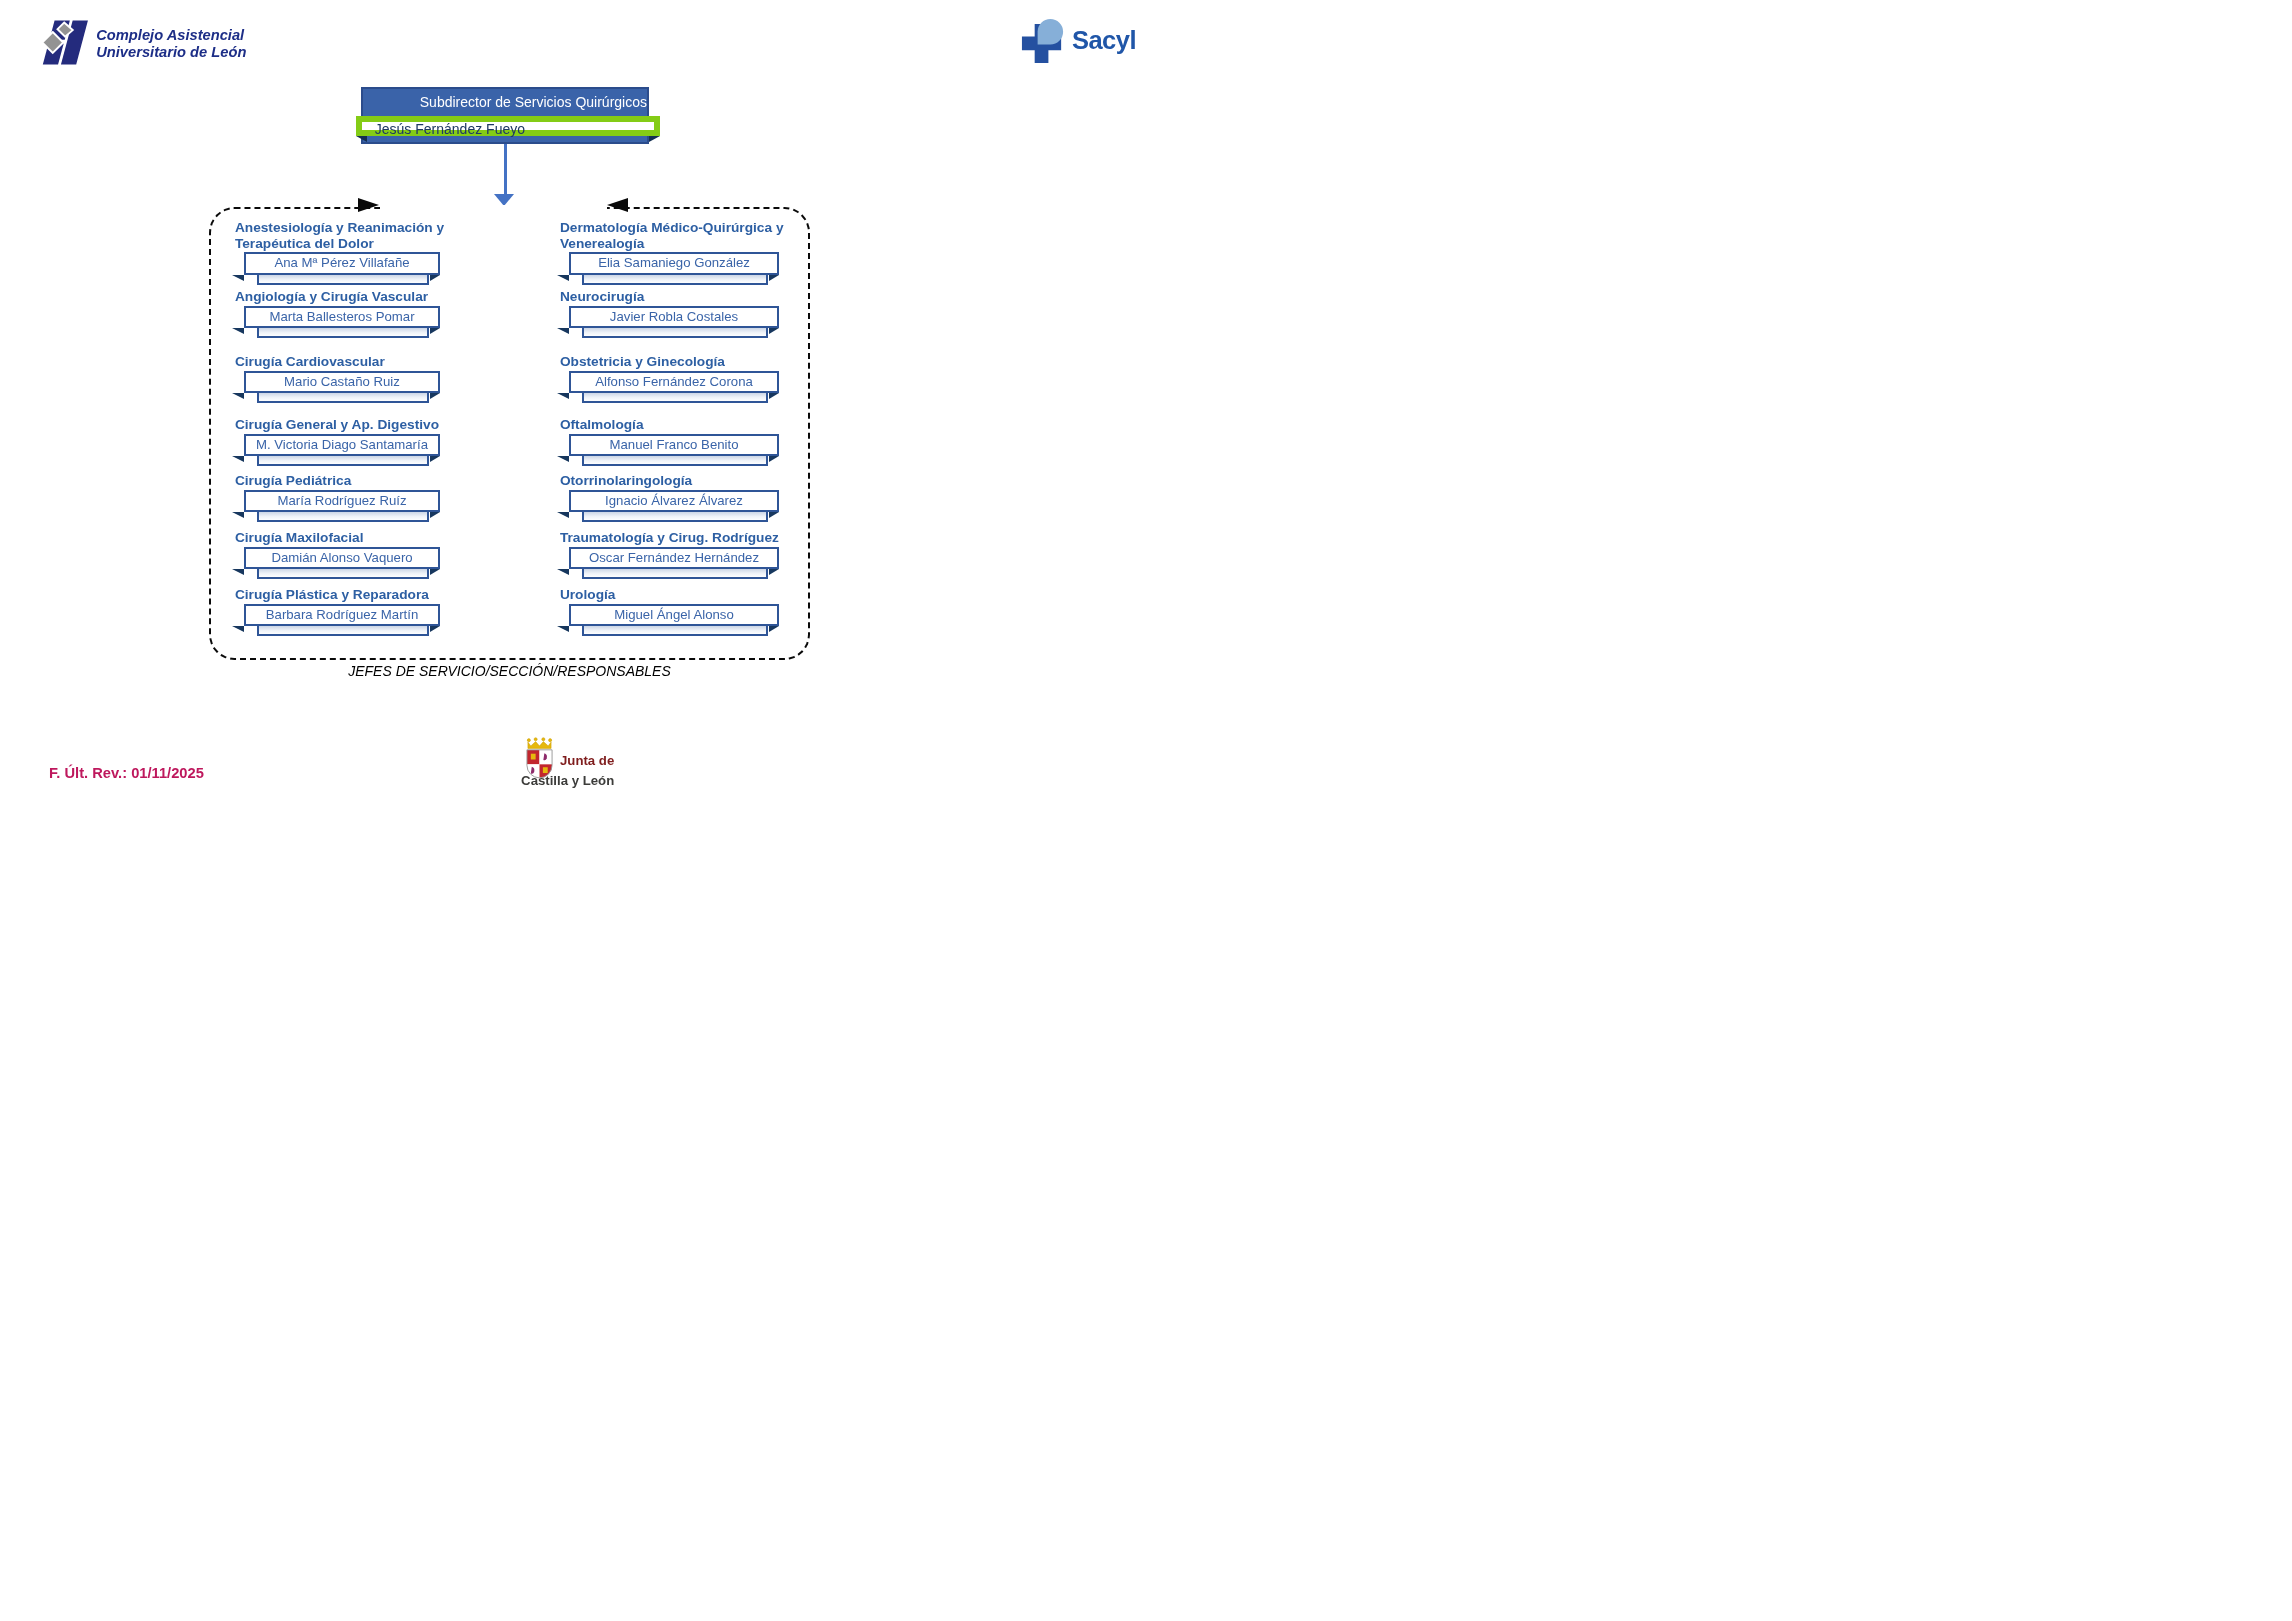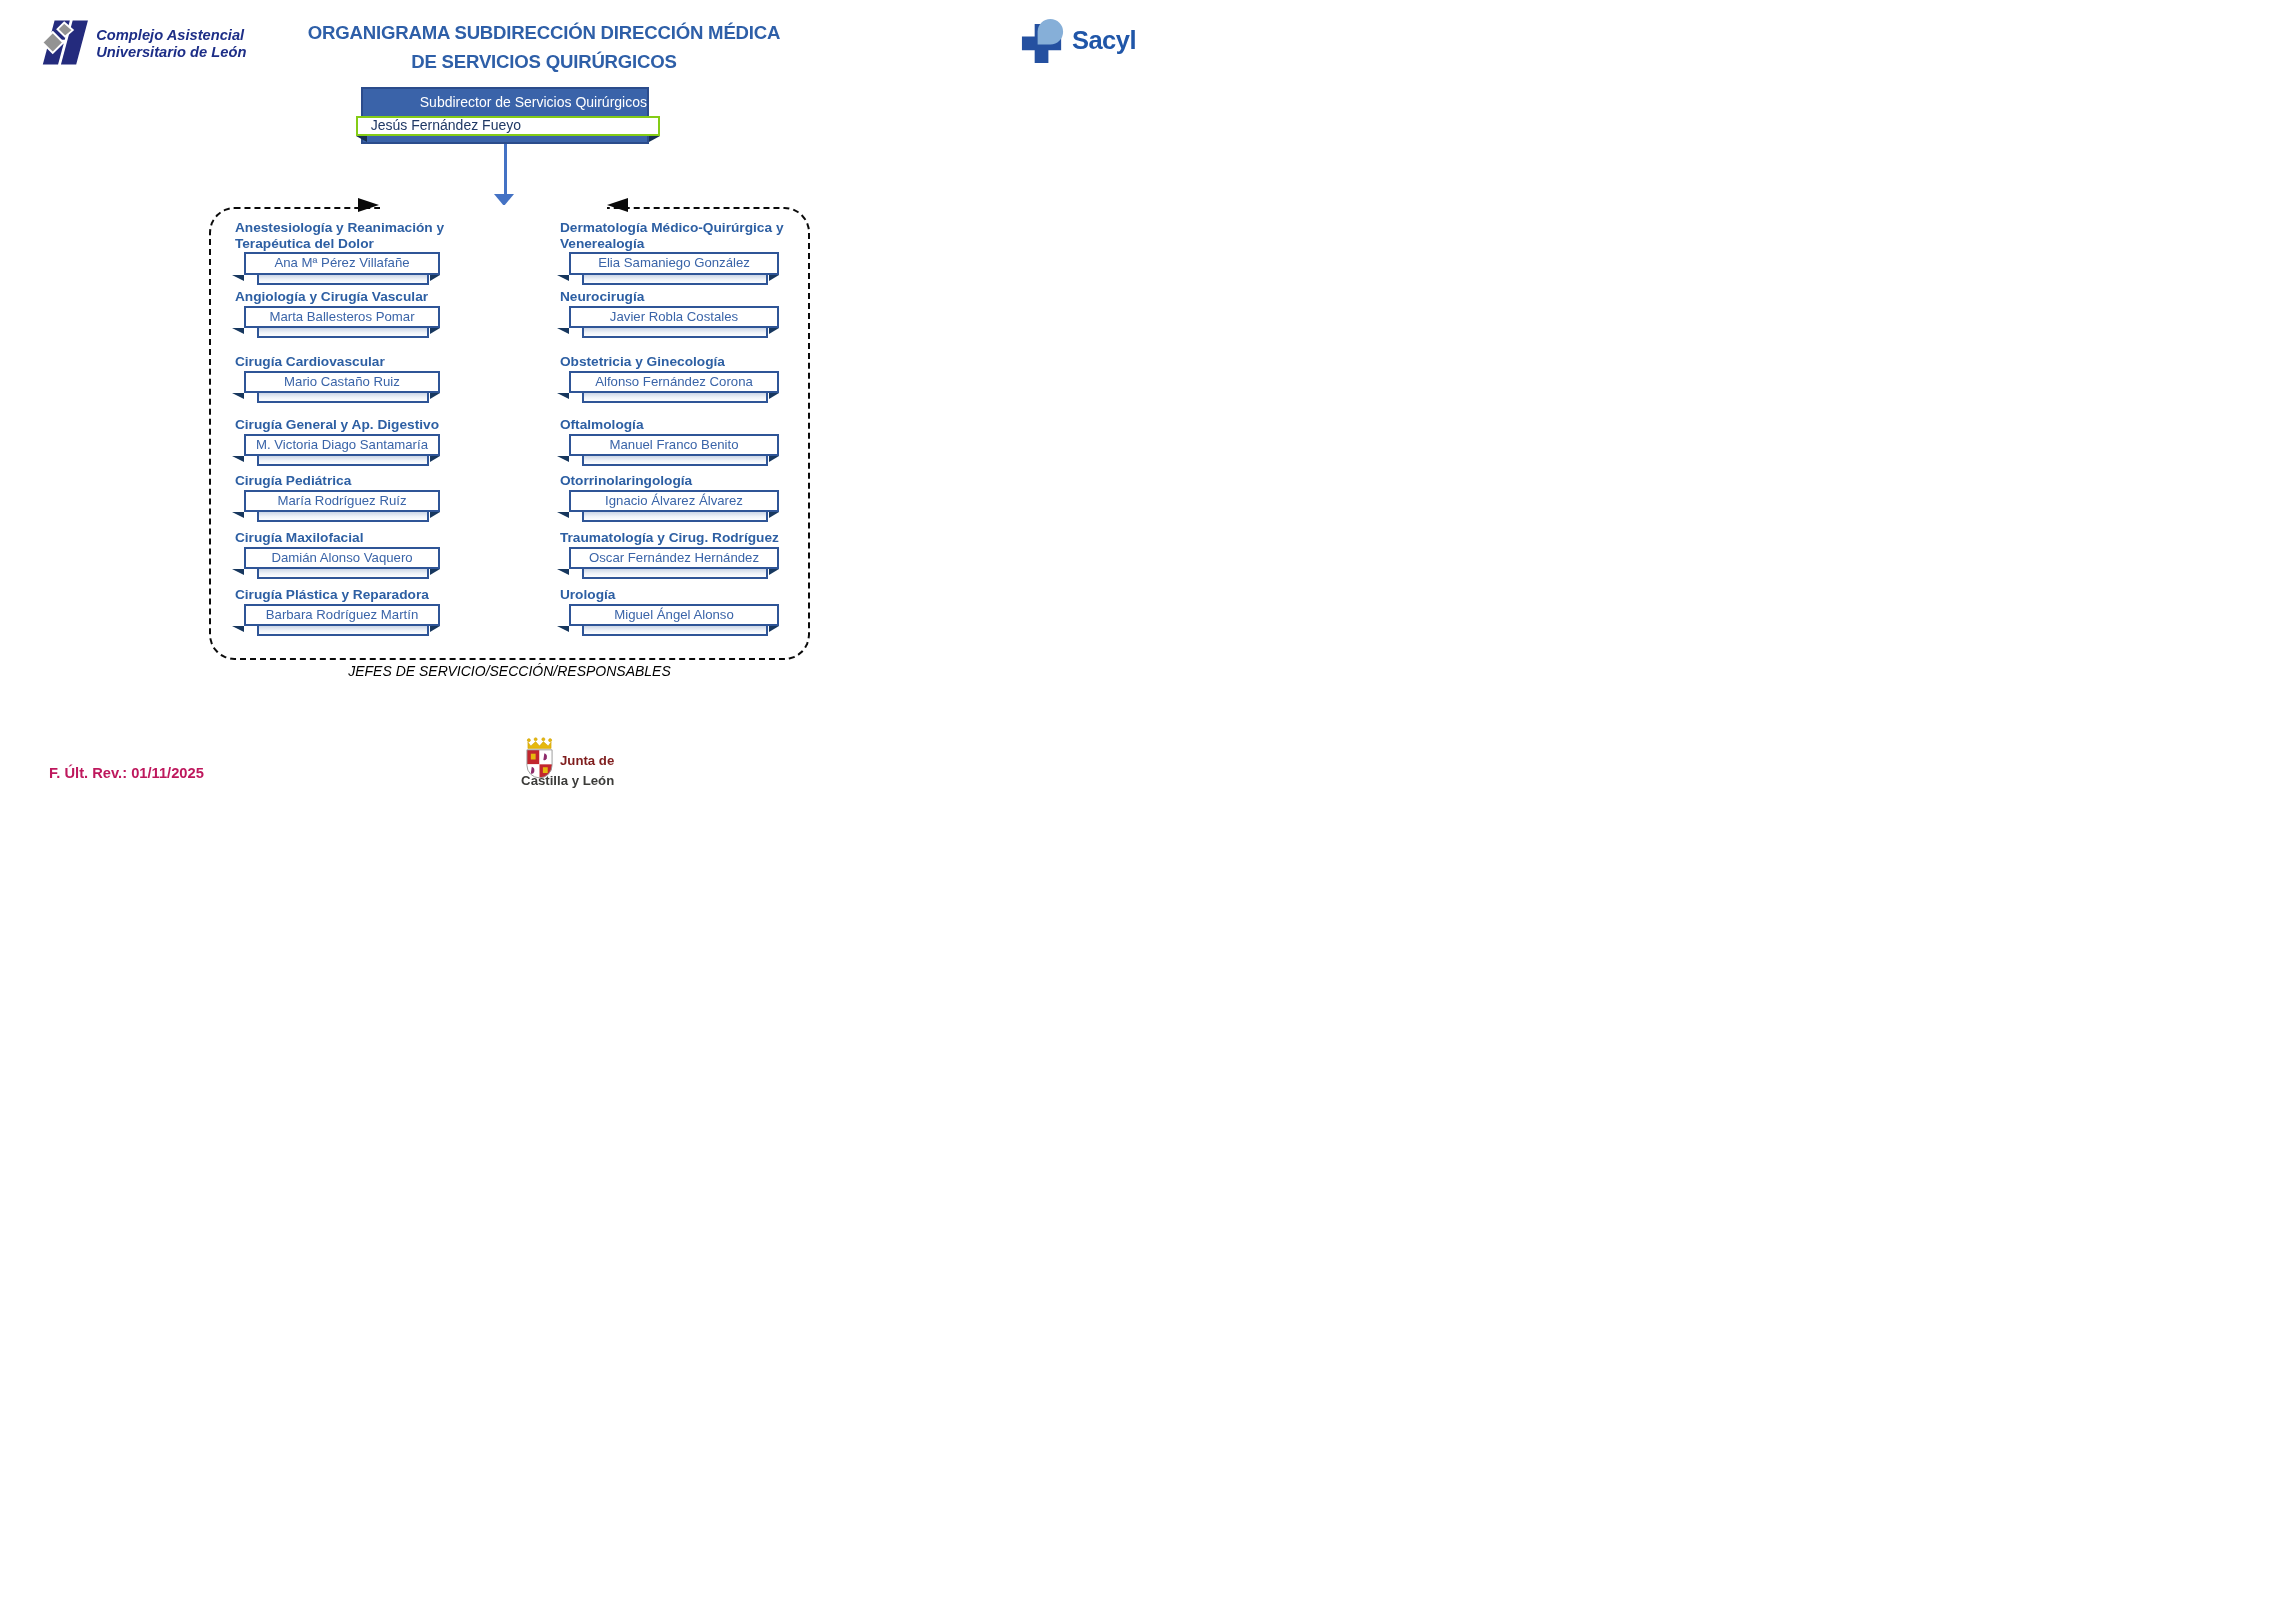--- a/index.html
+++ b/index.html
@@ -15,21 +15,21 @@
   .main-title{left:245px;top:17.6px;width:598px;text-align:center;font-size:18.6px;font-weight:bold;
     color:#2E5FA8;line-height:29px;letter-spacing:-0.2px;}
   .sacyl{left:1019px;top:15.7px;display:flex;align-items:center;}
   .sacyl-word{font-size:25.5px;font-weight:bold;color:#2056A8;margin-left:3.9px;margin-top:-7.8px;letter-spacing:-0.5px;}
 
   
   .sub-box{left:361px;top:87px;width:288px;height:57px;background:#3A63A9;
     border:2px solid #2B4C8C;box-sizing:border-box;}
   .sub-role{padding:4.9px 0 0 8.8px;color:#ffffff;font-size:14px;white-space:nowrap;text-align:right;}
   .sub-band{position:absolute;left:-6.9px;right:-12.7px;top:27.4px;height:19.6px;box-sizing:border-box;
-    background:#ffffff;border:2px solid #84cc16;color:#1F3864;font-size:14px;line-height:15.7px;padding-left:12.7px;white-space:nowrap;}
+    background:#ffffff;border:6px solid #84cc16;color:#1F3864;font-size:14px;line-height:15.7px;padding-left:12.7px;white-space:nowrap;}
   .sub-fold{position:absolute;width:0;height:0;}
   .sub-fold.l{left:-6.9px;top:47px;border-top:6.9px solid #142F52;border-left:11.8px solid transparent;}
   .sub-fold.r{right:-12.7px;top:47px;border-top:6.9px solid #142F52;border-right:11.8px solid transparent;}
 
   
   .v-line{left:504px;top:144px;width:2.9px;height:50px;background:#4472C4;}
   .v-head{left:494px;top:194px;width:0;height:0;border-left:10.8px solid transparent;
     border-right:10.8px solid transparent;border-top:12.7px solid #4472C4;}
 
   
@@ -79,24 +79,20 @@
         <polygon points="27,16 38,27 27,38 16,27" fill="#939393" stroke="#ffffff" stroke-width="2"></polygon>
         <polygon points="39,6 48,14 40,21 32,13" fill="#939393" stroke="#ffffff" stroke-width="2"></polygon>
       </svg>
     </span>
     <span class="caule-text">
       <span>Complejo Asistencial</span><br>
       <span>Universitario de León</span>
     </span>
   </div>
 
-  <div class="abs main-title">
-    <span>ORGANIGRAMA SUBDIRECCIÓN DIRECCIÓN MÉDICA</span><br>
-    <span>DE SERVICIOS QUIRÚRGICOS</span>
-  </div>
 
   <div class="abs sacyl">
     <span>
       <svg width="49" height="53" viewBox="0 0 50 54">
         <path d="M16,8 h14 v13 h13 v14 h-13 v13 h-14 v-13 H3 v-14 h13 z" fill="#2450A0"></path>
         <path d="M19,29 L19,16 A13 13 0 1 1 32 29 Z" fill="#86AFD8"></path>
       </svg>
     </span>
     <span class="sacyl-word">Sacyl</span>
   </div>

